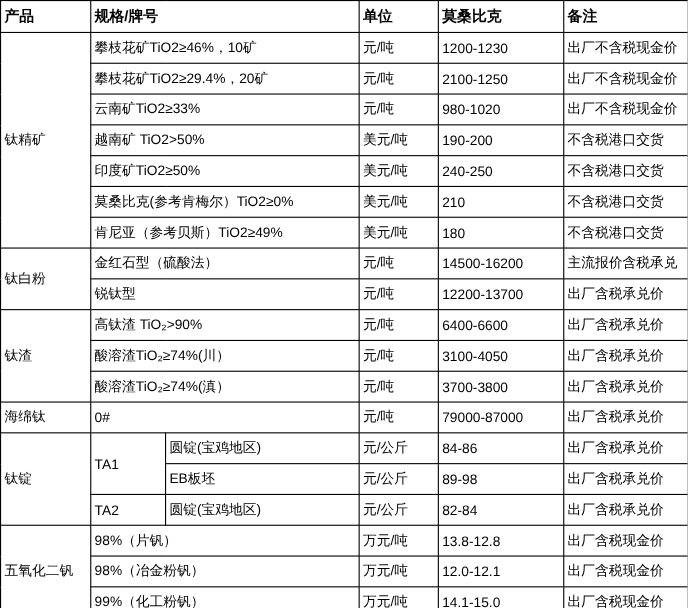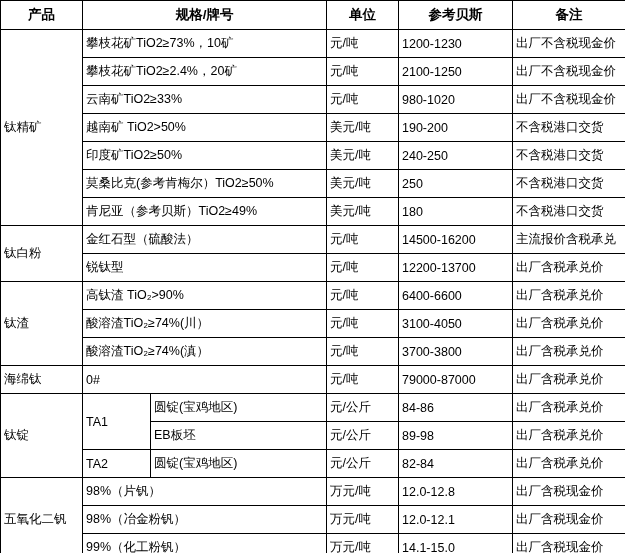--- a/index.html
+++ b/index.html
@@ -24,21 +24,20 @@
     color: #000000;
     padding: 0 3px;
     height: 27px;
     font-weight: normal;
     text-align: left;
     vertical-align: middle;
     overflow: hidden;
     white-space: nowrap;
   }
   #price-table thead th {
-    text-align: center;
     font-weight: bold;
     font-size: 13.5px;
     height: 28px;
   }
   td.center, th.center {
     text-align: center;
   }
   td.cat {
     text-align: center;
     font-weight: bold;
@@ -61,34 +60,34 @@
       <col class="c-spec2">
     <col class="c-unit">
       <col class="c-price">
       <col class="c-note">
   </colgroup>
   <thead>
     <tr>
       <th class="center">产品</th>
       <th class="center" colspan="2">规格/牌号</th>
       <th class="center">单位</th>
-      <th class="center">参考贝斯</th>
+      <th class="center">莫桑比克</th>
       <th class="center">备注</th>
     </tr>
   </thead>
   <tbody id="table-body">
       <tr>
         <td class="cat" rowspan="7">钛精矿</td>
-        <td colspan="2">攀枝花矿TiO2≥73%，10矿</td>
+        <td colspan="2">攀枝花矿TiO2≥46%，10矿</td>
         <td>元/吨</td>
         <td>1200-1230</td>
         <td>出厂不含税现金价</td>
       </tr>
       <tr>
-        <td colspan="2">攀枝花矿TiO2≥2.4%，20矿</td>
+        <td colspan="2">攀枝花矿TiO2≥29.4%，20矿</td>
         <td>元/吨</td>
         <td>2100-1250</td>
         <td>出厂不含税现金价</td>
       </tr>
       <tr>
         <td colspan="2">云南矿TiO2≥33%</td>
         <td>元/吨</td>
         <td>980-1020</td>
         <td>出厂不含税现金价</td>
       </tr>
@@ -98,23 +97,23 @@
         <td>190-200</td>
         <td>不含税港口交货</td>
       </tr>
       <tr>
         <td colspan="2">印度矿TiO2≥50%</td>
         <td>美元/吨</td>
         <td>240-250</td>
         <td>不含税港口交货</td>
       </tr>
       <tr>
-        <td colspan="2">莫桑比克(参考肯梅尔）TiO2≥50%</td>
-        <td>美元/吨</td>
-        <td>250</td>
+        <td colspan="2">莫桑比克(参考肯梅尔）TiO2≥0%</td>
+        <td>美元/吨</td>
+        <td>210</td>
         <td>不含税港口交货</td>
       </tr>
       <tr>
         <td colspan="2">肯尼亚（参考贝斯）TiO2≥49%</td>
         <td>美元/吨</td>
         <td>180</td>
         <td>不含税港口交货</td>
       </tr>
       <tr>
         <td class="cat" rowspan="2">钛白粉</td>
@@ -173,21 +172,21 @@
         <td rowspan="1">TA2</td>
         <td>圆锭(宝鸡地区)</td>
         <td>元/公斤</td>
         <td>82-84</td>
         <td>出厂含税承兑价</td>
       </tr>
       <tr>
         <td class="cat" rowspan="3">五氧化二钒</td>
         <td colspan="2">98%（片钒）</td>
         <td>万元/吨</td>
-        <td>12.0-12.8</td>
+        <td>13.8-12.8</td>
         <td>出厂含税现金价</td>
       </tr>
       <tr>
         <td colspan="2">98%（冶金粉钒）</td>
         <td>万元/吨</td>
         <td>12.0-12.1</td>
         <td>出厂含税现金价</td>
       </tr>
       <tr>
         <td colspan="2">99%（化工粉钒）</td>

